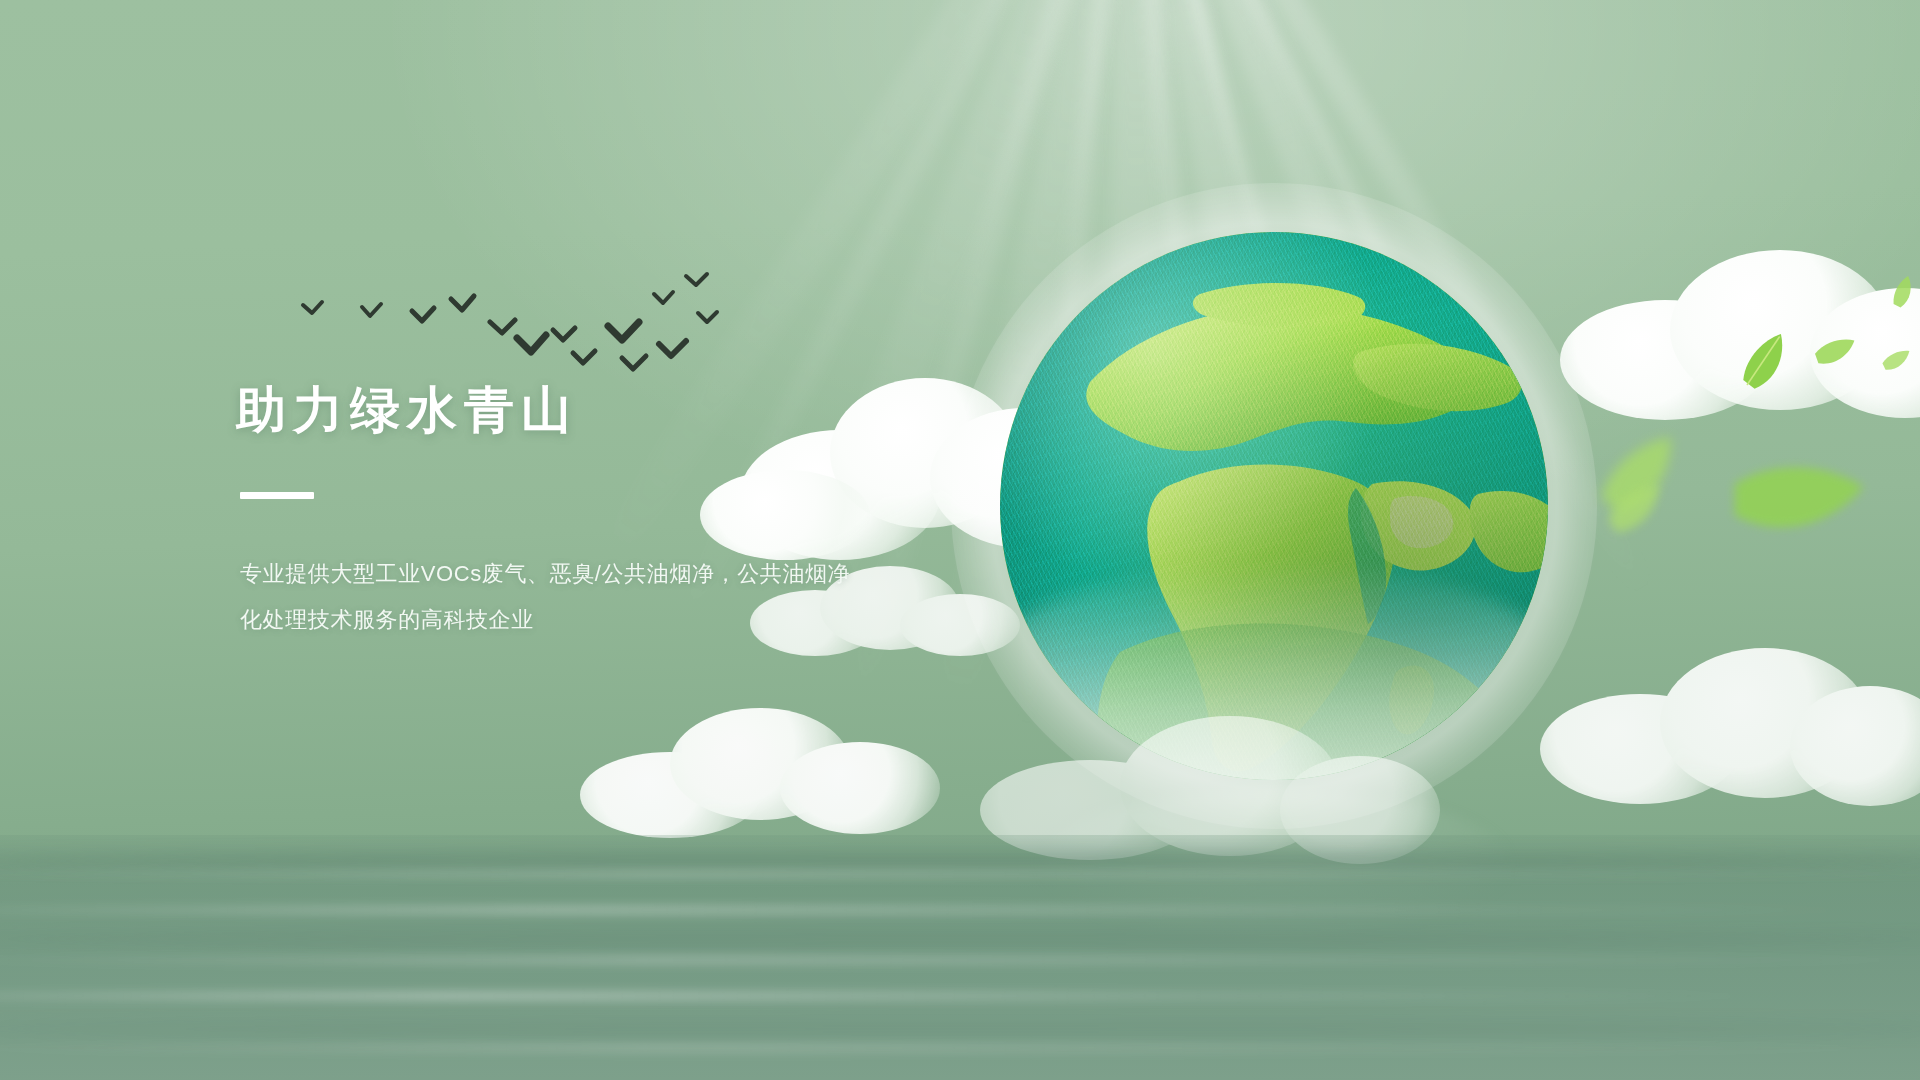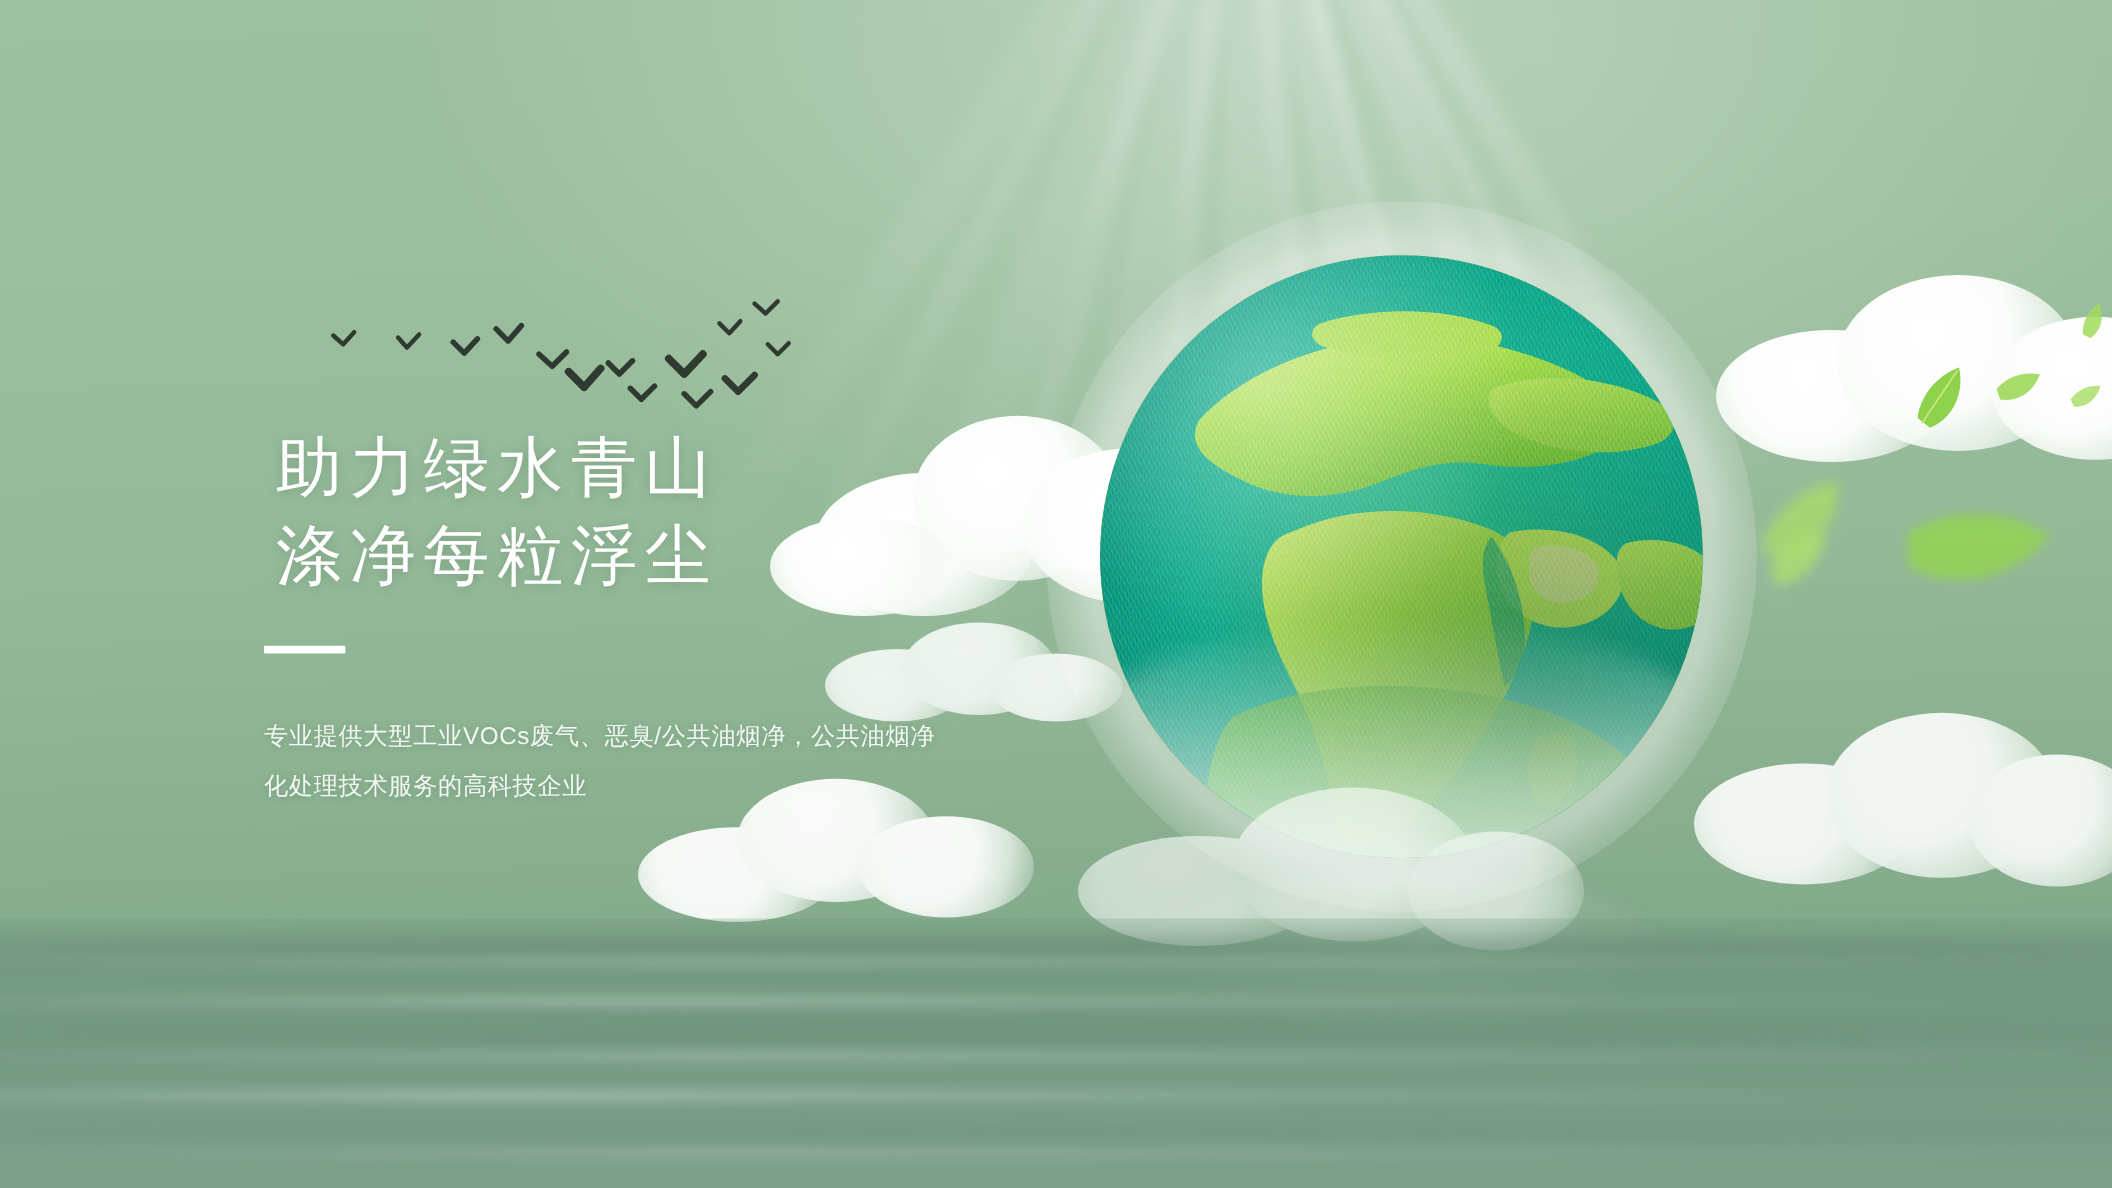--- a/index.html
+++ b/index.html
@@ -81,22 +81,22 @@
   .globe-reflect{
     position:absolute;left:1040px;top:790px;width:470px;height:150px;
     border-radius:50%;
     background:radial-gradient(ellipse at 50% 10%, rgba(170,200,172,.70) 0%, rgba(150,185,158,.42) 45%, rgba(150,185,158,0) 82%);
     filter:blur(6px);
   }
 
   
   .copy{position:absolute;left:236px;top:370px;width:720px;}
   .headline{
-    color:#ffffff;font-weight:400;letter-spacing:7px;
-    font-size:60px;line-height:80px;margin:15px;
+    color:#ffffff;font-weight:700;letter-spacing:7px;
+    font-size:50px;line-height:80px;margin:0;
     text-shadow:0 2px 10px rgba(70,110,84,.35);
   }
   .rule{width:74px;height:7px;background:#ffffff;margin:42px 0 0 4px;border-radius:1px;}
   .sub{
     color:#f2f8f3;font-size:22px;line-height:46px;margin:52px 0 0 4px;
     letter-spacing:.6px;font-weight:400;max-width:660px;
     text-shadow:0 1px 6px rgba(70,110,84,.30);
   }
 </style>
 </head>
@@ -277,21 +277,20 @@
     <div class="wdark" style="top:96px;opacity:.6;"></div>
     <div class="wband" style="top:120px;opacity:.6;"></div>
     <div class="wband" style="top:156px;opacity:.9;left:-15%;"></div>
     <div class="wdark" style="top:186px;opacity:.5;"></div>
     <div class="wband" style="top:208px;opacity:.45;"></div>
   </div>
 
   <div class="copy">
     <h1 class="headline">
       <span>助力绿水青山</span><br>
-      <span>涤净每粒浮尘</span>
     </h1>
     <div class="rule"></div>
     <p class="sub">
       <span>专业提供大型工业VOCs废气、恶臭/公共油烟净，公共油烟净</span><br>
       <span>化处理技术服务的高科技企业</span>
     </p>
   </div>
 
 </div>
 

